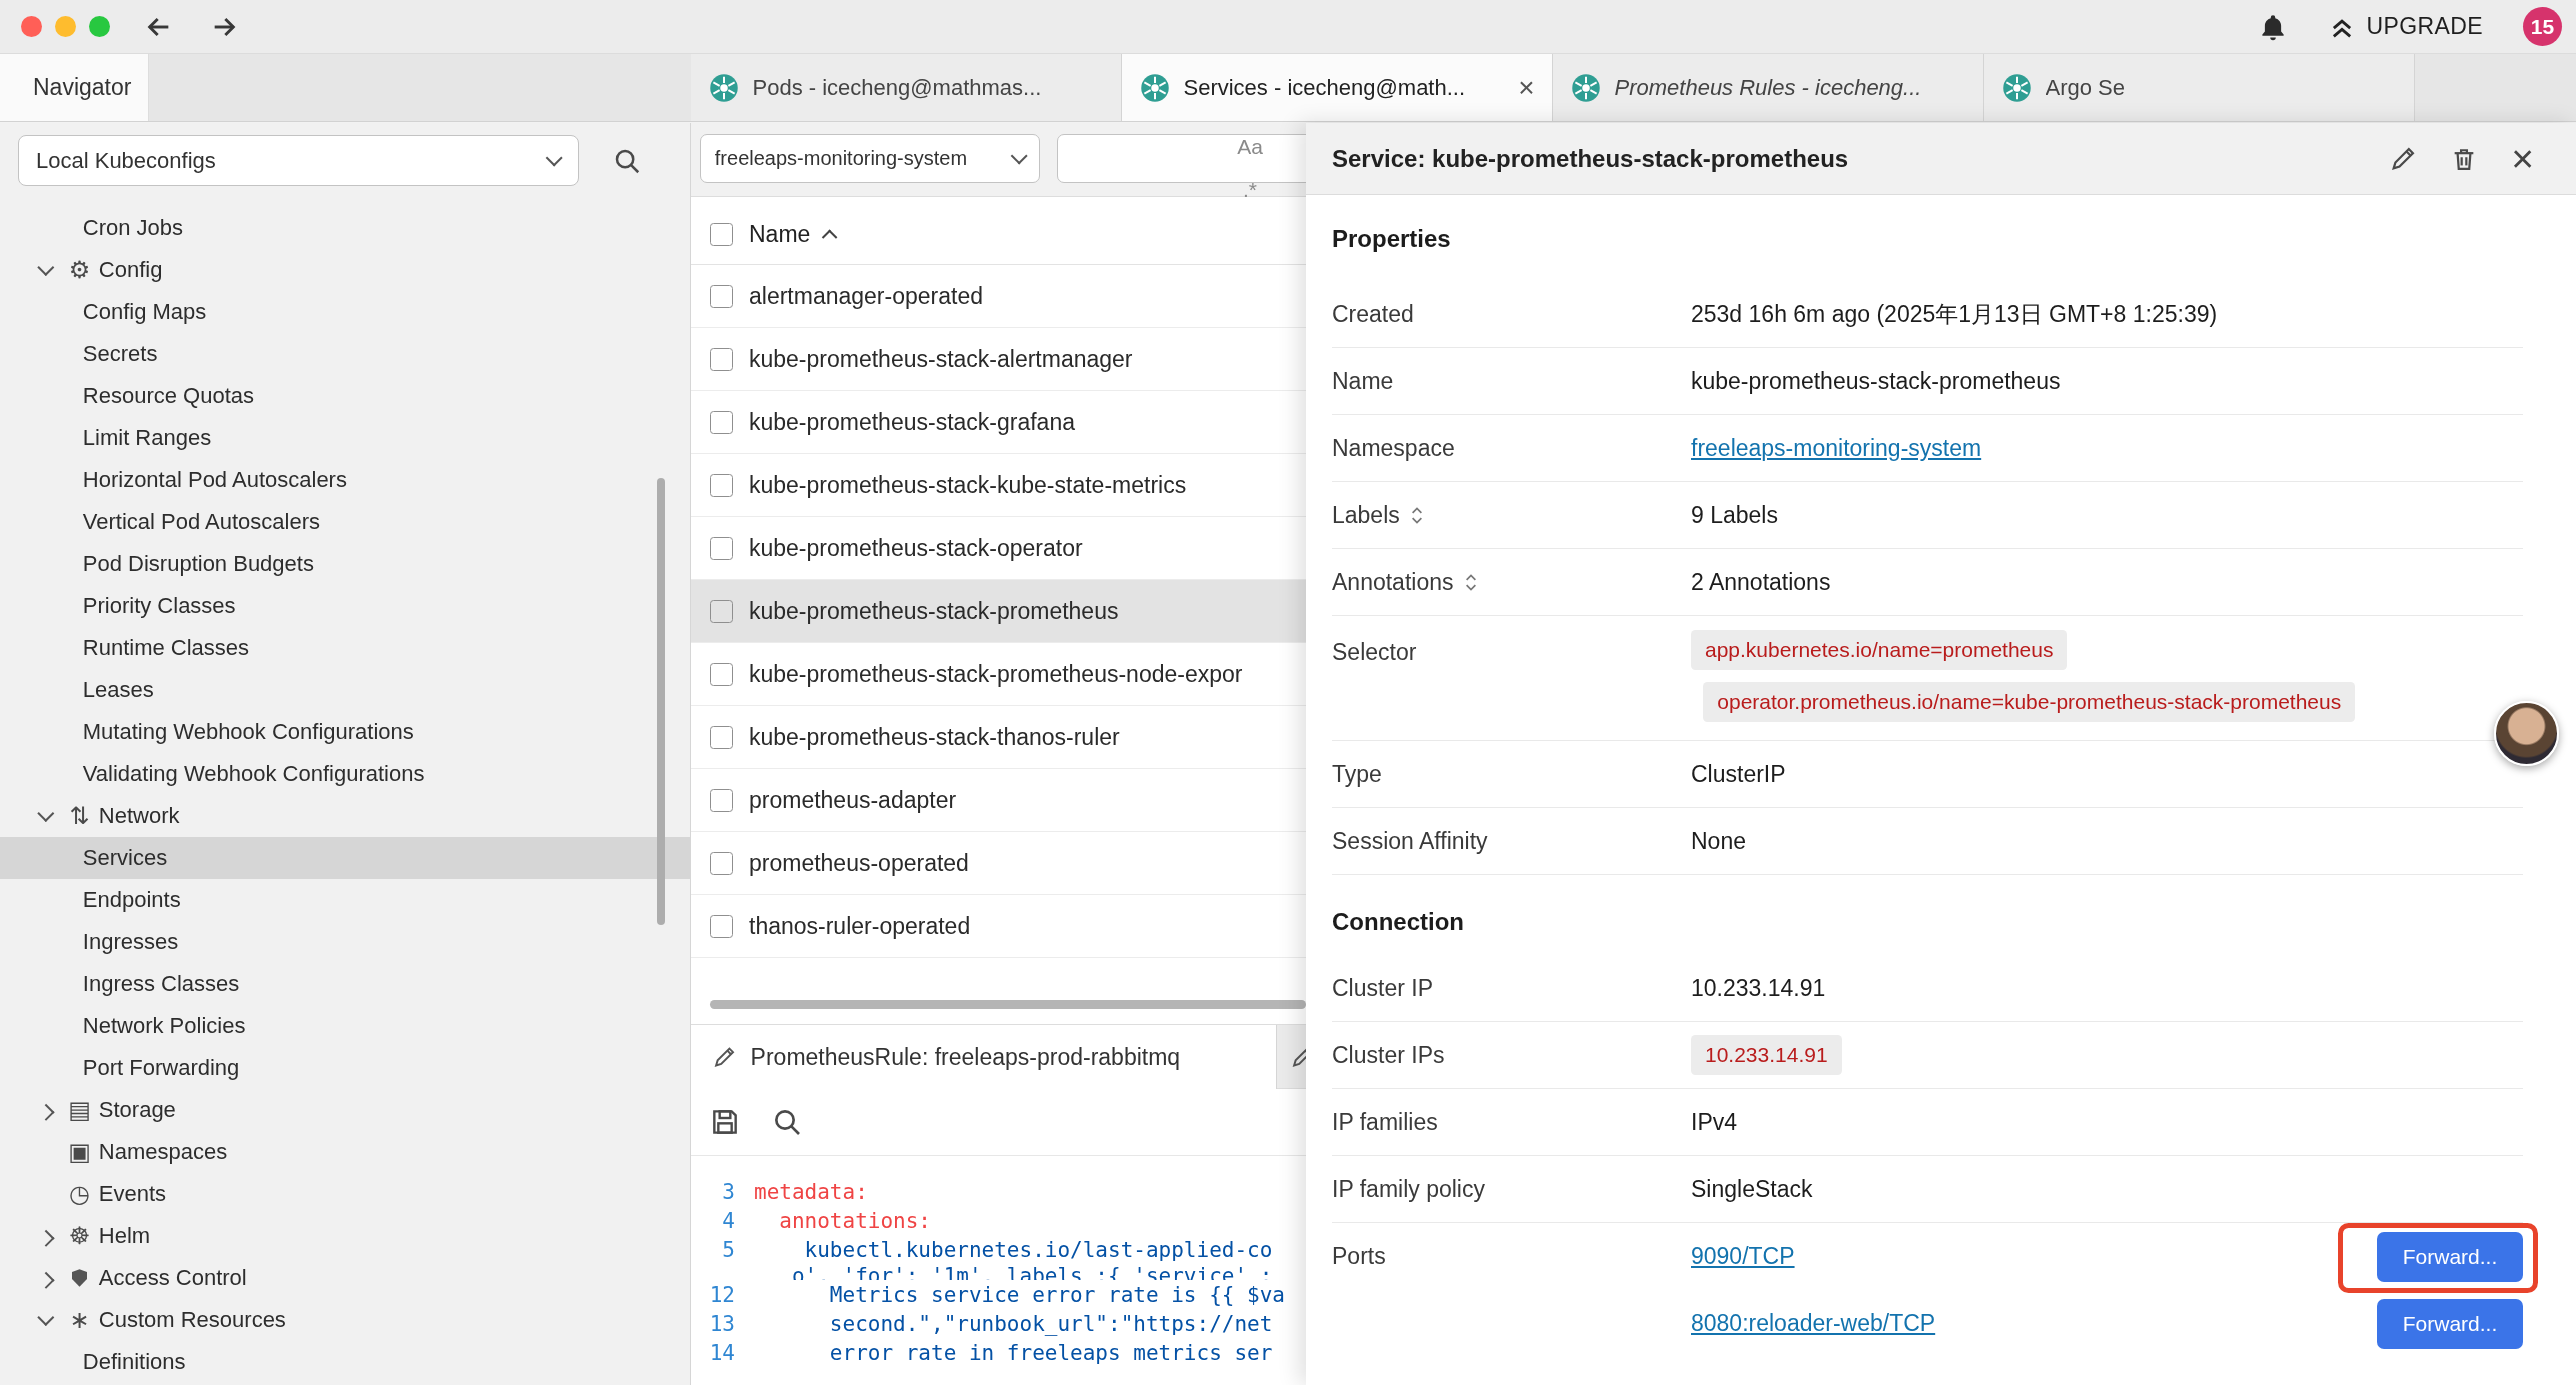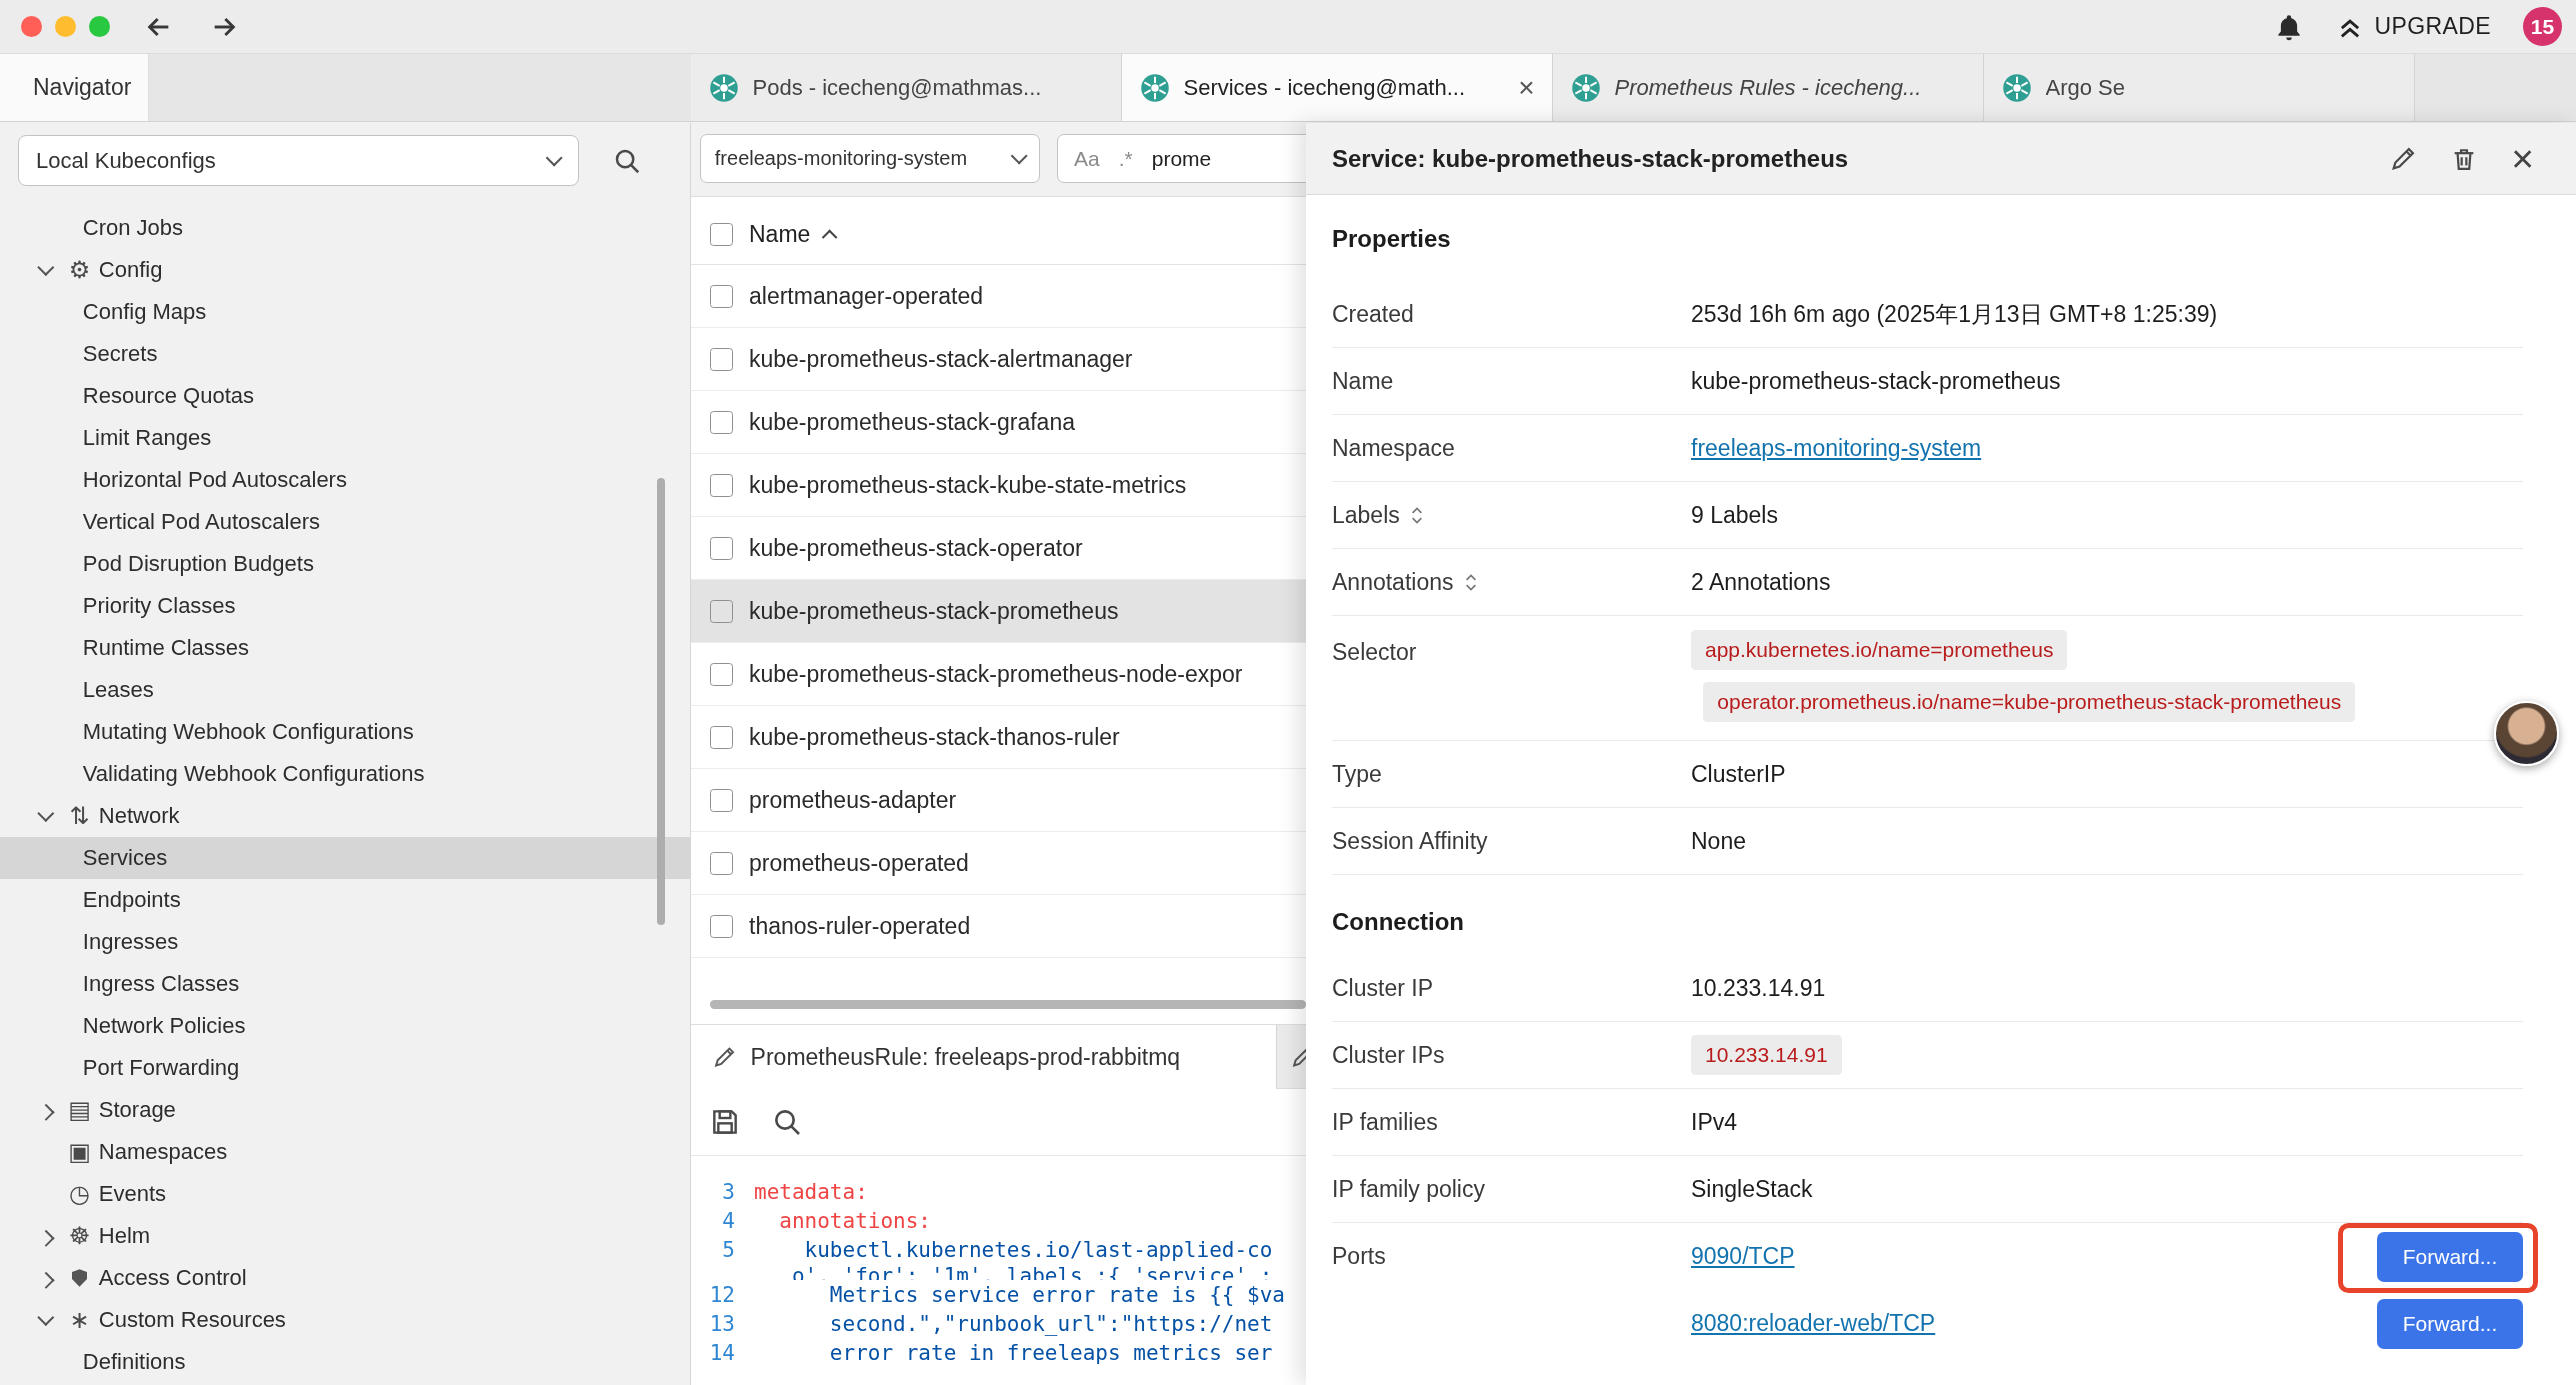--- a/index.html
+++ b/index.html
@@ -18,21 +18,21 @@
     background:#ececec; border-bottom:0.9px solid #dcdcdc;
     display:flex; align-items:center;
   }
   .traffic { display:flex; gap:13px; margin-left:21px; }
   .tl { width:21px; height:21px; border-radius:50%; display:inline-block; }
   .tl.red    { background:#ff5f57; }
   .tl.yellow { background:#febc2e; }
   .tl.green  { background:#28c840; }
   .navbtn { width:32px; height:32px; margin-left:33px; cursor:pointer; }
   .navbtn svg { width:32px; height:32px; }
-  .titlebar-right { margin-left:auto; display:flex; align-items:center; gap:32px; margin-right:14px; }
+  .titlebar-right { margin-left:auto; display:flex; align-items:center; gap:40px; margin-right:14px; }
   .bell { width:30px; height:30px; }
   .upg { display:flex; align-items:center; gap:10.5px; font-size:23px; color:#1e1e1e; letter-spacing:0.4px; cursor:pointer; }
   .upg svg { width:28px; height:28px; }
   .count-badge {
     width:39px; height:39px; border-radius:50%; background:#d6336c;
     color:#fff; font-size:21px; font-weight:bold;
     display:flex; align-items:center; justify-content:center;
   }
 
   
@@ -93,21 +93,21 @@
   .middle { position:absolute; left:691px; top:123px; width:1885px; bottom:0; background:#fff; }
   .mid-controls { position:absolute; left:0; top:0; right:0; height:74px; background:#f1f1f1; border-bottom:0.9px solid #ddd; }
   .ns-select {
     position:absolute; left:8.8px; top:11.4px; width:340px; height:49px;
     background:#fff; border:1.8px solid #c3c3c3; border-radius:7px;
     display:flex; align-items:center; padding:0 14px; font-size:20px; color:#333; cursor:pointer;
   }
   .search-box {
     position:absolute; left:366px; top:11.4px; width:386px; height:49px;
     background:#fff; border:1.8px solid #c3c3c3; border-radius:7px;
-    display:flex; align-items:center; gap:19px; padding:0 16px; font-size:21px;
+    display:flex; align-items:center; gap:19px; padding:0 16px; font-size:21px;flex-direction:column;
   }
   .tog { color:#8a8a8a; cursor:pointer; }
   .sv { color:#222; }
 
   .tbl-header { position:absolute; left:0; top:81px; right:0; height:61px; background:#fff;
     border-bottom:0.9px solid #e3e3e3; display:flex; align-items:center; font-size:23px; color:#222; }
   .cb { width:23px; height:23px; border:1.8px solid #8f8f8f; border-radius:3.5px; margin-left:19px; flex:none; background:transparent; cursor:pointer; }
   .hname { margin-left:16px; }
   .caret-up { width:10.5px; height:10.5px; border-right:2.2px solid #444; border-top:2.2px solid #444;
     transform:rotate(-45deg); margin-left:14px; margin-top:7px; }

